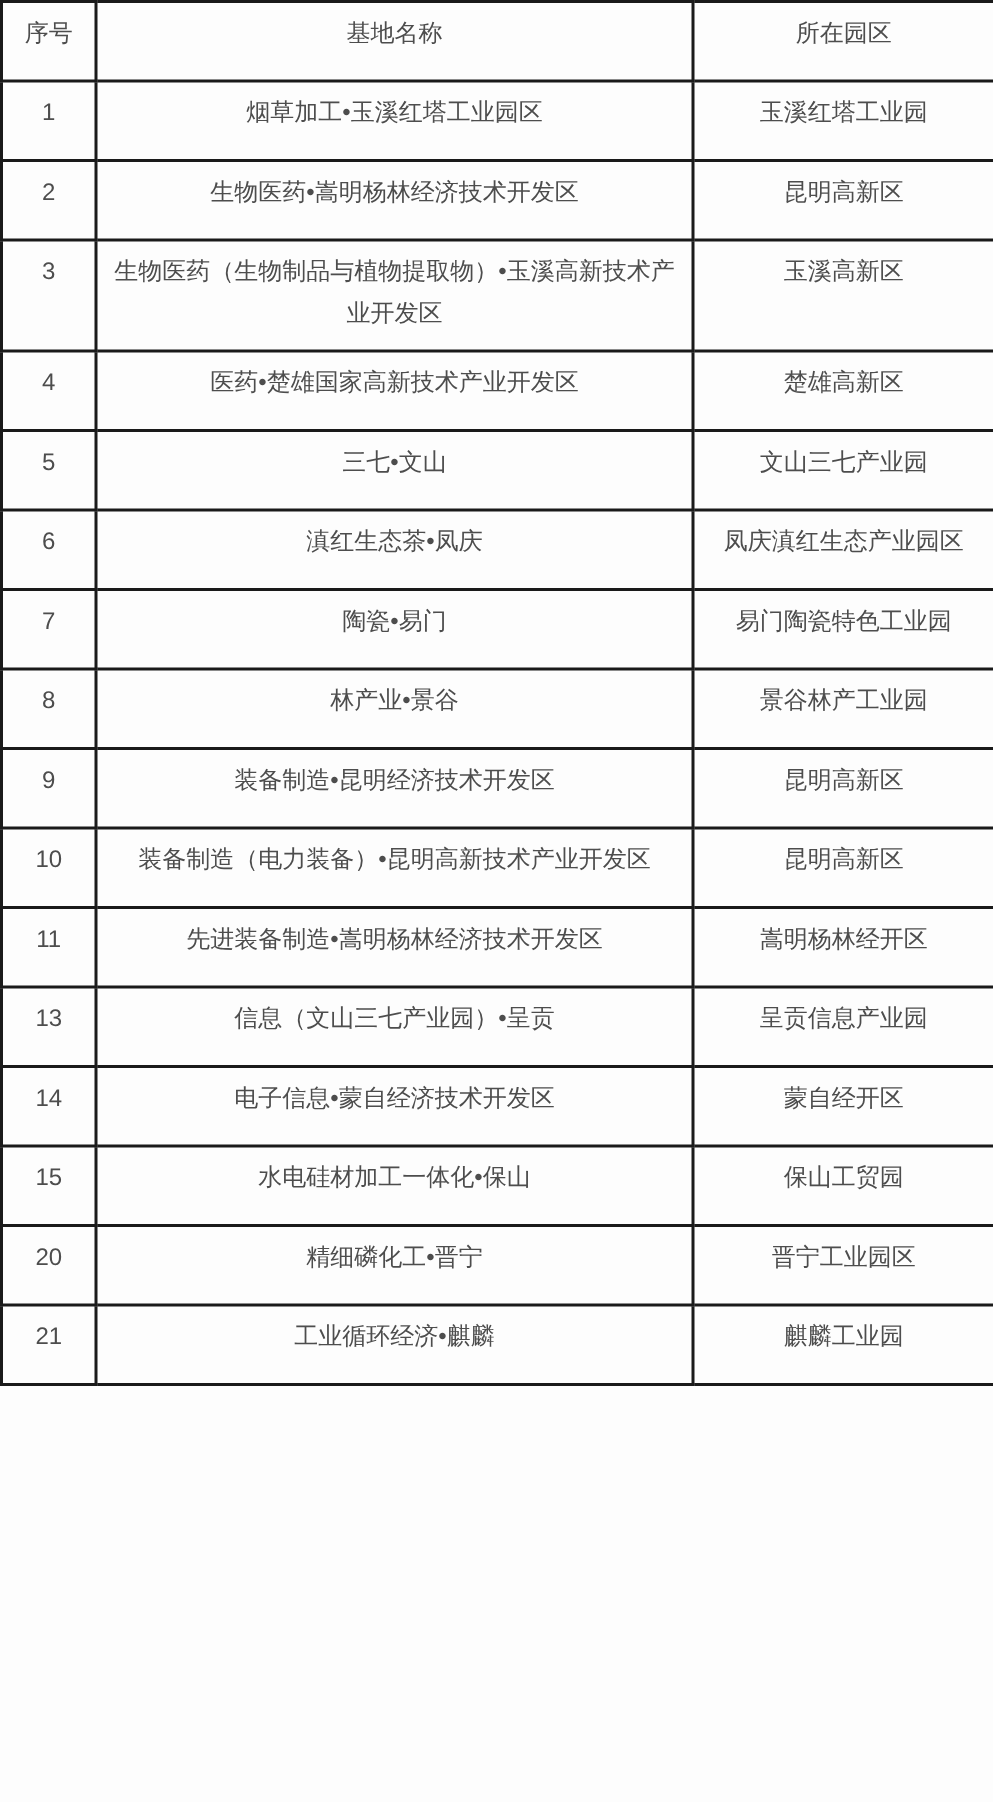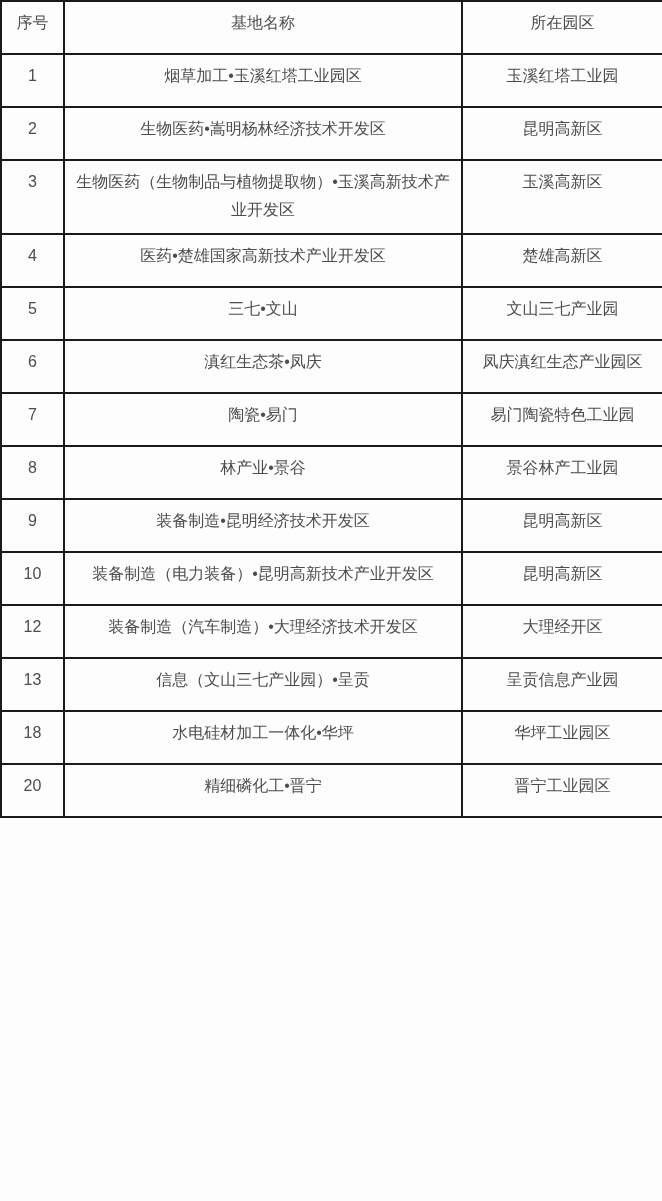--- a/index.html
+++ b/index.html
@@ -95,33 +95,43 @@
       <td>9</td>
       <td>装备制造•昆明经济技术开发区</td>
       <td>昆明高新区</td>
     </tr>
     <tr>
       <td>10</td>
       <td>装备制造（电力装备）•昆明高新技术产业开发区</td>
       <td>昆明高新区</td>
     </tr>
     <tr>
-      <td>12</td>
-      <td>装备制造（汽车制造）•大理经济技术开发区</td>
-      <td>大理经开区</td>
+      <td>11</td>
+      <td>先进装备制造•嵩明杨林经济技术开发区</td>
+      <td>嵩明杨林经开区</td>
     </tr>
     <tr>
       <td>13</td>
       <td>信息（文山三七产业园）•呈贡</td>
       <td>呈贡信息产业园</td>
     </tr>
     <tr>
-      <td>18</td>
-      <td>水电硅材加工一体化•华坪</td>
-      <td>华坪工业园区</td>
+      <td>14</td>
+      <td>电子信息•蒙自经济技术开发区</td>
+      <td>蒙自经开区</td>
+    </tr>
+    <tr>
+      <td>15</td>
+      <td>水电硅材加工一体化•保山</td>
+      <td>保山工贸园</td>
     </tr>
     <tr>
       <td>20</td>
       <td>精细磷化工•晋宁</td>
       <td>晋宁工业园区</td>
     </tr>
+    <tr>
+      <td>21</td>
+      <td>工业循环经济•麒麟</td>
+      <td>麒麟工业园</td>
+    </tr>
   </tbody>
 </table>
 
 </body></html>

